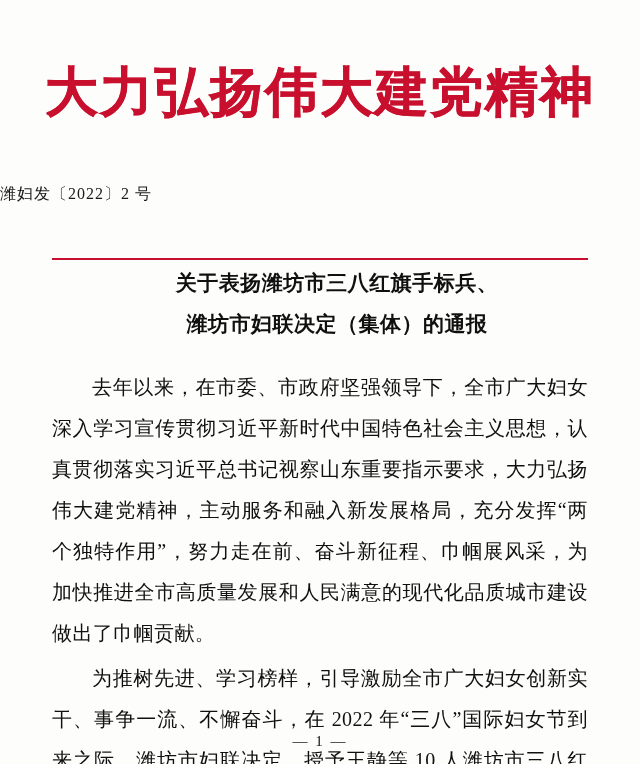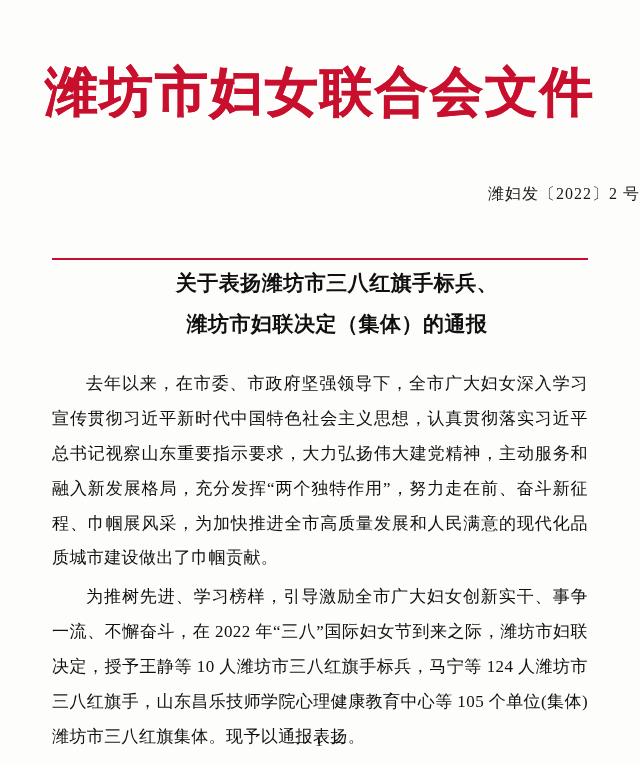--- a/index.html
+++ b/index.html
@@ -30,21 +30,21 @@
     font-family: "DejaVu Serif", "Liberation Serif", serif;
     font-weight: bold;
     color: #c8102e;
     font-size: 53px;
     letter-spacing: 2px;
     line-height: 1.1;
     white-space: nowrap;
     -webkit-text-stroke: 0.6px #c8102e;
   }
   .doc-number {
-    text-align: right;
+    text-align: left;
     font-size: 16px;
     color: #1a1a1a;
     margin-top: 64px;
     letter-spacing: 1px;
     font-family: "Liberation Serif", serif;
   }
   .red-rule {
     position: absolute;
     left: 52px;
     right: 52px;
@@ -62,21 +62,21 @@
     font-weight: bold;
     font-size: 21px;
     line-height: 1.95;
     color: #101010;
     letter-spacing: 0.5px;
   }
   .body-text {
     margin: 22px 52px 0 52px;
   }
   .para {
-    font-size: 17px;
+    font-size: 20px;
     line-height: 2.05;
     text-align: justify;
     text-justify: inter-ideograph;
     text-indent: 2em;
     color: #101010;
     letter-spacing: 0.4px;
     margin: 0 0 4px 0;
   }
   .page-number {
     position: absolute;
@@ -88,21 +88,21 @@
     color: #111;
     letter-spacing: 2px;
   }
 </style>
 </head>
 <body>
 
 <div id="page">
 
   <div class="masthead">
-    <div class="masthead-title">潍坊市妇女联合会文件</div>
+    <div class="masthead-title">大力弘扬伟大建党精神</div>
   </div>
 
   <div class="doc-number">潍妇发〔2022〕2 号</div>
 
   <div class="red-rule"></div>
 
   <div class="title-block">
     <div class="doc-title-line">关于表扬潍坊市三八红旗手标兵、</div>
     <div class="doc-title-line">潍坊市妇联决定（集体）的通报</div>
   </div>

